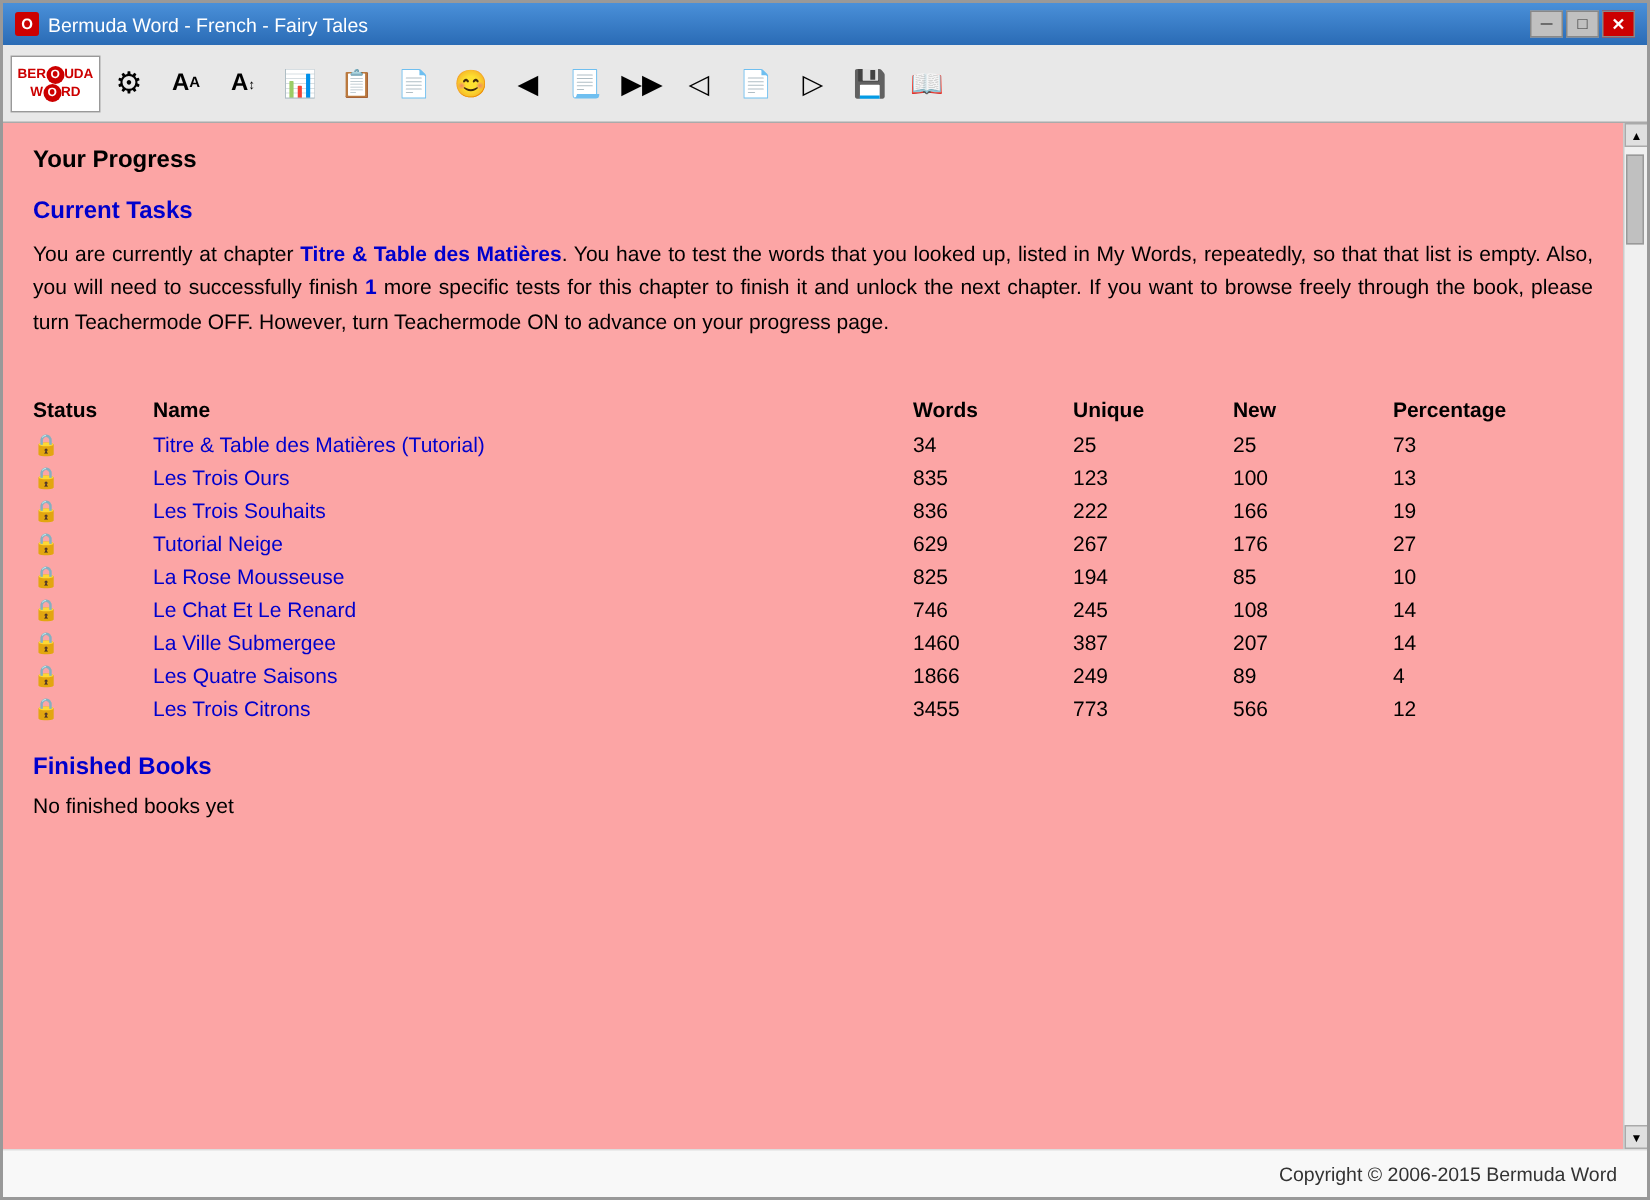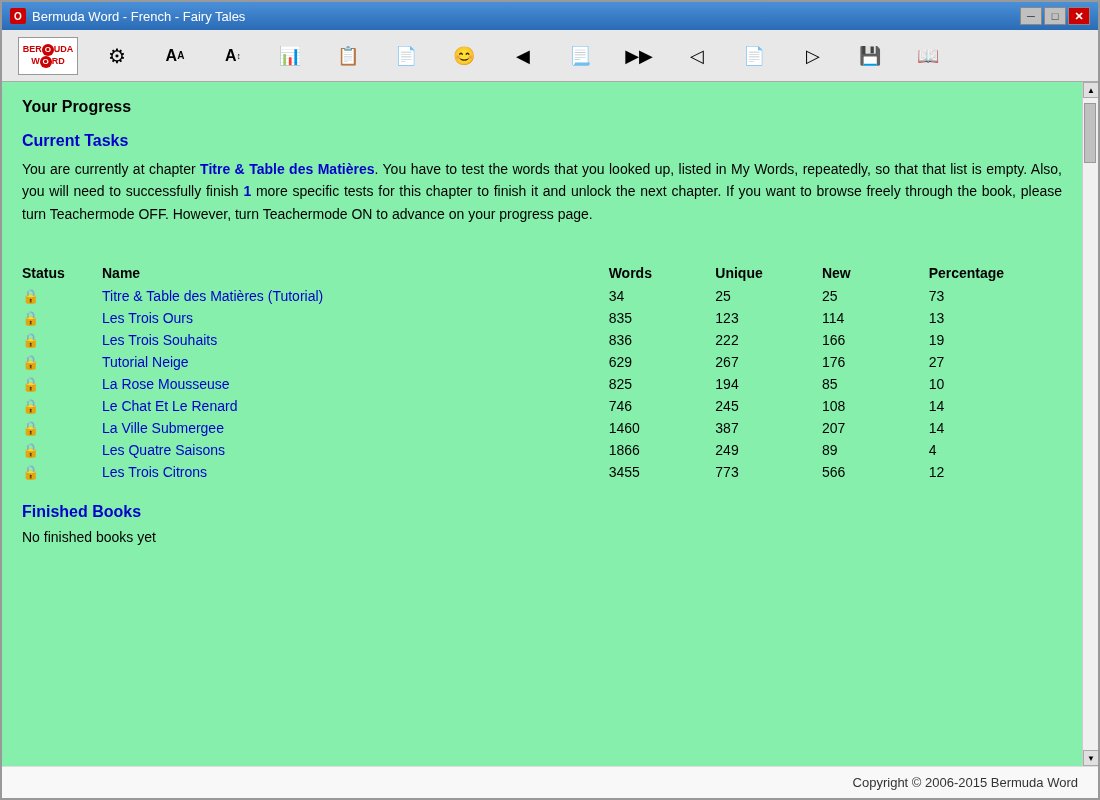--- a/index.html
+++ b/index.html
@@ -67,24 +67,24 @@
       color: #333;
     }
 
     .tb-btn.close { background: #cc0000; color: white; font-weight: bold; }
     .tb-btn.maximize { background: #c0c0c0; }
     .tb-btn.minimize { background: #c0c0c0; }
 
     .toolbar {
       background: #e8e8e8;
       border-bottom: 1px solid #aaa;
-      padding: 4px 16px;
-      display: flex;
-      align-items: center;
-      gap: 20px;
+      padding: 4px 5px;
+      display: flex;
+      align-items: center;
+      gap: 0;
       flex-shrink: 0;
       height: 52px;
     }
 
     .toolbar-icon {
       width: 38px;
       height: 38px;
       display: flex;
       align-items: center;
       justify-content: center;
@@ -130,21 +130,21 @@
     .main-area {
       display: flex;
       flex: 1;
       overflow: hidden;
     }
 
     .content {
       flex: 1;
       overflow-y: scroll;
       padding: 16px 20px;
-      background: #86efac;
+      background: #fca5a5;
     }
 
     .scrollbar {
       width: 16px;
       background: #f0f0f0;
       border-left: 1px solid #ccc;
       display: flex;
       flex-direction: column;
       flex-shrink: 0;
     }
@@ -347,21 +347,21 @@
                 <td>34</td>
                 <td>25</td>
                 <td>25</td>
                 <td>73</td>
               </tr>
               <tr>
                 <td class="status-col"><span class="lock-icon">🔒</span></td>
                 <td class="chapter-name name-col"><a href="#">Les Trois Ours</a></td>
                 <td>835</td>
                 <td>123</td>
-                <td>114</td>
+                <td>100</td>
                 <td>13</td>
               </tr>
               <tr>
                 <td class="status-col"><span class="lock-icon">🔒</span></td>
                 <td class="chapter-name name-col"><a href="#">Les Trois Souhaits</a></td>
                 <td>836</td>
                 <td>222</td>
                 <td>166</td>
                 <td>19</td>
               </tr>

